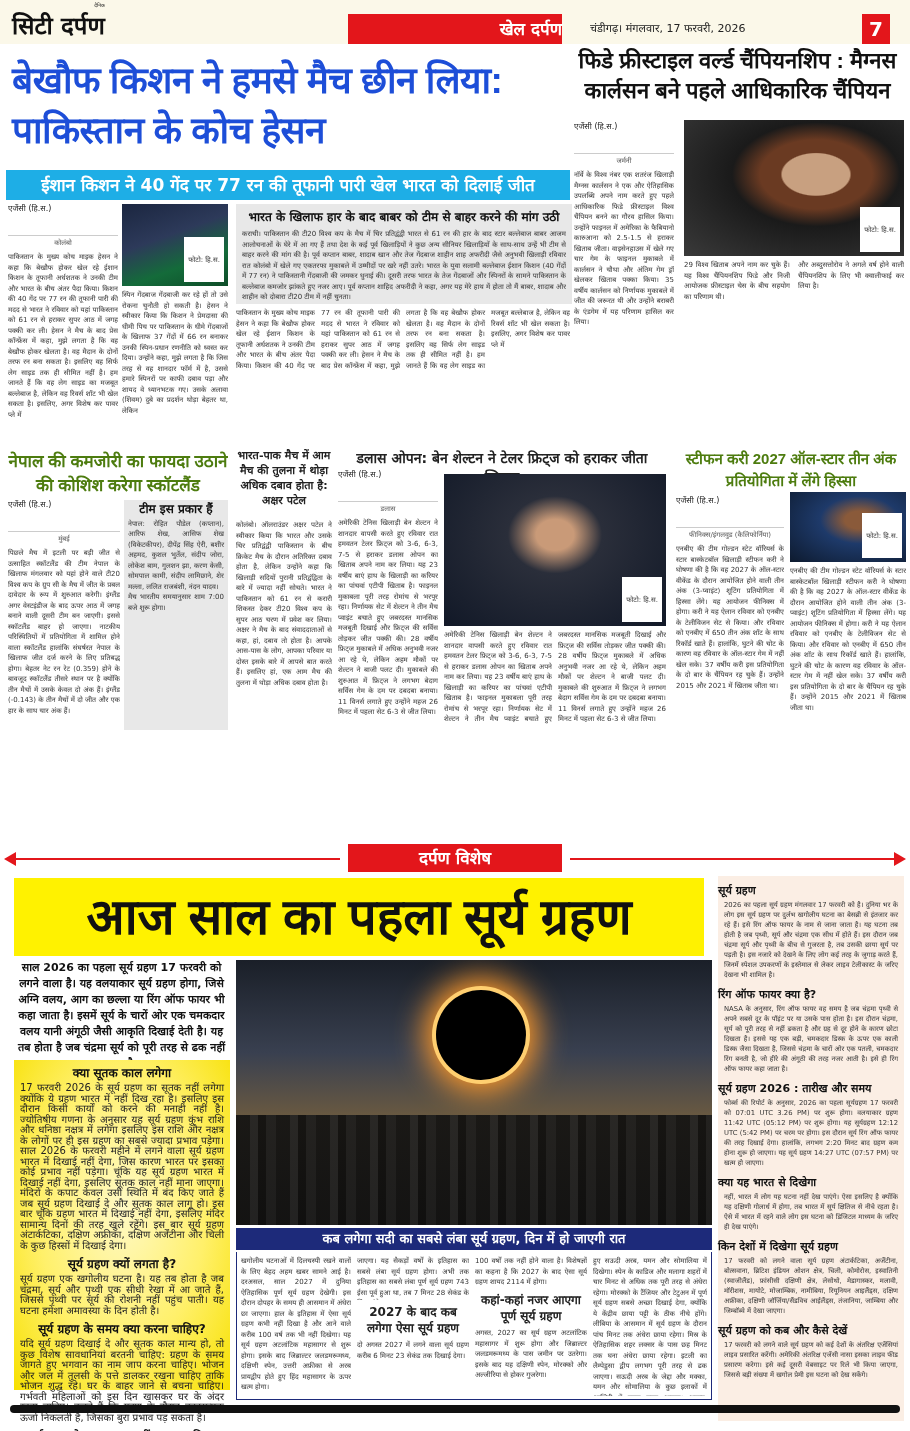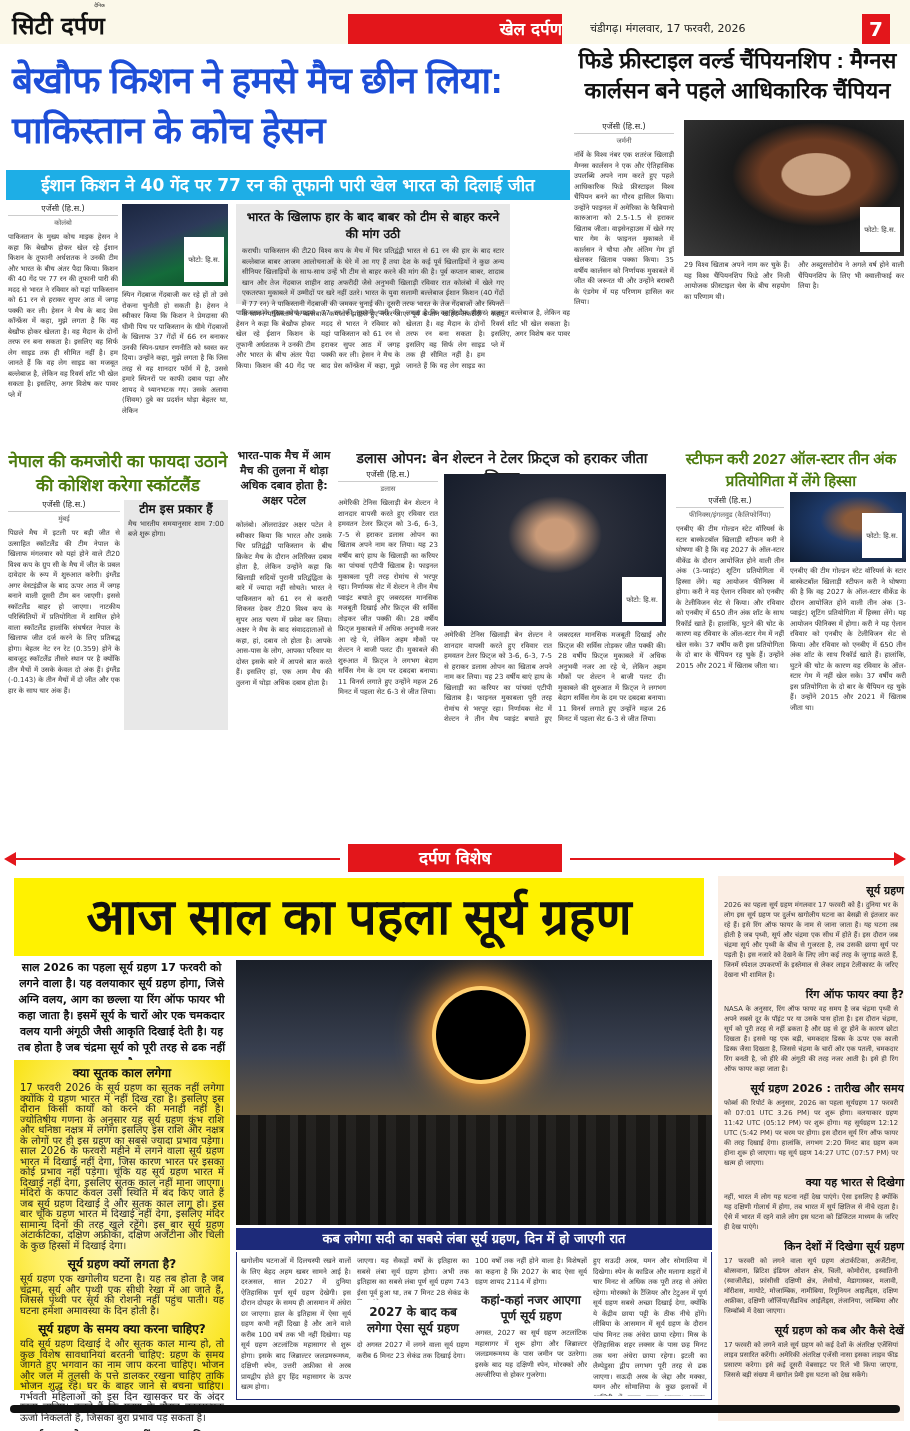--- a/index.html
+++ b/index.html
@@ -8,42 +8,42 @@
 .masthead{left:0;top:0;width:910px;height:44px;background:#fbf8e9}
 .logo{left:12px;top:6px;font-size:24px;font-weight:bold;font-family:"DejaVu Serif",serif;color:#111}
 .logo small{display:block;font-size:5px;font-weight:normal;text-align:right;margin-top:-4px}
 .section-tab{left:348px;top:14px;width:214px;height:30px;background:#e3161b;color:#fff;font-size:17px;font-weight:bold;text-align:right;line-height:30px}
 .dateline{left:590px;top:20px;font-size:11px;color:#222}
 .pageno{left:862px;top:14px;width:28px;height:30px;background:#e3161b;color:#fff;font-size:20px;font-weight:bold;text-align:center;line-height:30px}
 .hl-main{left:12px;top:56px;width:550px;font-size:37px;line-height:50px;font-weight:bold;color:#1d4ed8;letter-spacing:-0.5px;font-family:"Liberation Sans",sans-serif}
 .hl-right{left:570px;top:46px;width:335px;font-size:22px;line-height:30px;font-weight:bold;color:#111;text-align:center;font-family:"Liberation Sans",sans-serif}
 .blue-bar{left:6px;top:170px;width:564px;height:30px;background:#1eaee6;color:#fff;font-size:17px;font-weight:bold;text-align:center;line-height:30px}
 .col{font-size:7px;line-height:10.5px;color:#333;text-align:justify;overflow:hidden}
-.agency{font-size:8px;text-align:center;color:#222;border-bottom:1px solid #ccc;padding-bottom:0;margin-bottom:2px}
+.agency{font-size:8px;text-align:left;color:#222;border-bottom:1px solid #ccc;padding-bottom:20px;margin-bottom:2px}
 .place{font-size:7px;text-align:center;color:#555;margin-bottom:4px}
 .grey-box{background:#e8e8e8}
 .photo{background:linear-gradient(135deg,#2b2f38,#5a6270 60%,#3a3f48);overflow:hidden}
 .photo-credit{position:absolute;right:4px;bottom:4px;background:#fff;color:#333;font-size:7px;padding:18px 4px}
 .subhl{font-size:12px;font-weight:bold;text-align:center;color:#111;margin-bottom:4px}
 .mid-hl{font-size:17px;font-weight:bold;line-height:24px;text-align:center;color:#4d7c0f;font-family:"Liberation Sans",sans-serif}
 .arrow-bar{left:0;top:848px;width:910px;height:22px}
 .arrow-line{position:absolute;top:10px;height:2px;background:#e3161b}
 .darpan-tab{left:348px;top:844px;width:214px;height:28px;background:#e3161b;color:#fff;font-size:17px;font-weight:bold;text-align:center;line-height:28px}
 .yellow-hl{left:14px;top:878px;width:690px;height:78px;background:#fff200;color:#111;font-size:50px;font-weight:bold;text-align:center;line-height:78px;font-family:"Liberation Sans",sans-serif}
 .side-peach{left:718px;top:876px;width:186px;height:545px;background:#fbeee4}
 .intro{left:14px;top:960px;width:215px;font-size:11px;font-weight:bold;line-height:16px;text-align:center;color:#111}
 .yellow-box{left:14px;top:1060px;width:216px;height:330px;background:radial-gradient(ellipse at 50% 45%,#fff9c4 0%,#fff06a 55%,#f7e000 100%)}
 .ybox-h{font-size:12px;font-weight:bold;text-align:center;color:#111;margin:4px 0 2px}
 .ybox-p{font-size:10px;line-height:10.5px;text-align:justify;color:#222;padding:0 6px}
 .eclipse-img{left:236px;top:960px;width:476px;height:265px;background:linear-gradient(180deg,#1a1f28 0%,#394050 35%,#6b5a40 60%,#2a2620 100%);overflow:hidden}
 .sun-ring{position:absolute;left:200px;top:30px;width:90px;height:90px;border-radius:50%;background:#000;box-shadow:0 0 0 4px #ffcf70,0 0 30px 12px #ff9a2a}
 .city{position:absolute;bottom:0;left:0;width:100%;height:110px;background:repeating-linear-gradient(90deg,#111 0 14px,#222 14px 22px,#0d0d0d 22px 30px,#1c1c1c 30px 40px);opacity:.9}
 .blue-band{left:236px;top:1228px;width:476px;height:22px;background:#1d2a7a;color:#fff;font-size:13px;font-weight:bold;text-align:center;line-height:22px}
 .bottom-bar{left:10px;top:1405px;width:890px;height:8px;background:#111;border-radius:4px}
-.peach-h{font-size:11px;font-weight:bold;text-align:right;color:#111;margin:6px 0 3px}
+.peach-h{font-size:11px;font-weight:bold;text-align:left;color:#111;margin:6px 0 3px}
 .peach-p{font-size:6.8px;line-height:10px;text-align:justify;color:#333;padding:0 6px}
 </style>
 </head>
 <body>
 
 <div class="abs masthead"></div>
 <div class="abs logo">
   <small>दैनिक</small>
   <span>सिटी दर्पण</span>
 </div>
@@ -58,21 +58,21 @@
   <div class="agency">एजेंसी (हि.स.)</div>
   <div class="place">कोलंबो</div>
   <div>पाकिस्तान के मुख्य कोच माइक हेसन ने कहा कि बेखौफ होकर खेल रहे ईशान किशन के तूफानी अर्धशतक ने उनकी टीम और भारत के बीच अंतर पैदा किया। किशन की 40 गेंद पर 77 रन की तूफानी पारी की मदद से भारत ने रविवार को यहां पाकिस्तान को 61 रन से हराकर सुपर आठ में जगह पक्की कर ली। हेसन ने मैच के बाद प्रेस कॉन्फ्रेंस में कहा, मुझे लगता है कि वह बेखौफ होकर खेलता है। वह मैदान के दोनों तरफ रन बना सकता है। इसलिए वह सिर्फ लेग साइड तक ही सीमित नहीं है। हम जानते हैं कि वह लेग साइड का मजबूत बल्लेबाज है, लेकिन वह रिवर्स शॉट भी खेल सकता है। इसलिए, अगर विशेष कर पावर प्ले में</div>
 </div>
 
 <div class="abs photo" style="left:122px;top:204px;width:106px;height:82px;background:linear-gradient(160deg,#1b2640,#2d3a5a 40%,#146b3a 70%,#0e4d28)">
   <span class="photo-credit">फोटो: हि.स.</span>
 </div>
 <div class="abs col" style="left:122px;top:290px;width:106px;height:154px">स्पिन गेंदबाज गेंदबाजी कर रहे हों तो उसे रोकना चुनौती हो सकती है। हेसन ने स्वीकार किया कि किशन ने प्रेमदासा की धीमी पिच पर पाकिस्तान के धीमे गेंदबाजों के खिलाफ 37 गेंदों में 66 रन बनाकर उनकी स्पिन-प्रधान रणनीति को ध्वस्त कर दिया। उन्होंने कहा, मुझे लगता है कि जिस तरह से वह शानदार फॉर्म में है, उससे हमारे स्पिनरों पर काफी दबाव पड़ा और शायद वे ध्यानभटक गए। उसके अलावा (शिवम) दुबे का प्रदर्शन थोड़ा बेहतर था, लेकिन</div>
 
-<div class="abs grey-box" style="left:236px;top:204px;width:274px;height:100px;padding:4px 6px">
+<div class="abs grey-box" style="left:236px;top:204px;width:336px;height:100px;padding:4px 6px">
   <div class="subhl">भारत के खिलाफ हार के बाद बाबर को टीम से बाहर करने की मांग उठी</div>
   <div class="col" style="height:74px">कराची। पाकिस्तान की टी20 विश्व कप के मैच में चिर प्रतिद्वंद्वी भारत से 61 रन की हार के बाद स्टार बल्लेबाज बाबर आजम आलोचनाओं के घेरे में आ गए हैं तथा देश के कई पूर्व खिलाड़ियों ने कुछ अन्य सीनियर खिलाड़ियों के साथ-साथ उन्हें भी टीम से बाहर करने की मांग की है। पूर्व कप्तान बाबर, शादाब खान और तेज गेंदबाज शाहीन शाह अफरीदी जैसे अनुभवी खिलाड़ी रविवार रात कोलंबो में खेले गए एकतरफा मुकाबले में उम्मीदों पर खरे नहीं उतरे। भारत के युवा सलामी बल्लेबाज ईशान किशन (40 गेंदों में 77 रन) ने पाकिस्तानी गेंदबाजी की जमकर धुनाई की। दूसरी तरफ भारत के तेज गेंदबाजों और स्पिनरों के सामने पाकिस्तान के बल्लेबाज कमजोर झांकते हुए नजर आए। पूर्व कप्तान शाहिद अफरीदी ने कहा, अगर यह मेरे हाथ में होता तो मैं बाबर, शादाब और शाहीन को दोबारा टी20 टीम में नहीं चुनता।</div>
 </div>
 <div class="abs col" style="left:236px;top:308px;width:334px;height:136px;column-count:4;column-gap:6px">पाकिस्तान के मुख्य कोच माइक हेसन ने कहा कि बेखौफ होकर खेल रहे ईशान किशन के तूफानी अर्धशतक ने उनकी टीम और भारत के बीच अंतर पैदा किया। किशन की 40 गेंद पर 77 रन की तूफानी पारी की मदद से भारत ने रविवार को यहां पाकिस्तान को 61 रन से हराकर सुपर आठ में जगह पक्की कर ली। हेसन ने मैच के बाद प्रेस कॉन्फ्रेंस में कहा, मुझे लगता है कि वह बेखौफ होकर खेलता है। वह मैदान के दोनों तरफ रन बना सकता है। इसलिए वह सिर्फ लेग साइड तक ही सीमित नहीं है। हम जानते हैं कि वह लेग साइड का मजबूत बल्लेबाज है, लेकिन वह रिवर्स शॉट भी खेल सकता है। इसलिए, अगर विशेष कर पावर प्ले में</div>
 
 <div class="abs hl-right">फिडे फ्रीस्टाइल वर्ल्ड चैंपियनशिप : मैग्नस कार्लसन बने पहले आधिकारिक चैंपियन</div>
 <div class="abs col" style="left:574px;top:122px;width:100px;height:320px">
   <div class="agency">एजेंसी (हि.स.)</div>
   <div class="place">जर्मनी</div>
   <div>नॉर्वे के विश्व नंबर एक शतरंज खिलाड़ी मैग्नस कार्लसन ने एक और ऐतिहासिक उपलब्धि अपने नाम करते हुए पहले आधिकारिक फिडे फ्रीस्टाइल विश्व चैंपियन बनने का गौरव हासिल किया। उन्होंने फाइनल में अमेरिका के फैबियानो कारुआना को 2.5-1.5 से हराकर खिताब जीता। वाइसेनहाउस में खेले गए चार गेम के फाइनल मुकाबले में कार्लसन ने चौथा और अंतिम गेम ड्रॉ खेलकर खिताब पक्का किया। 35 वर्षीय कार्लसन को निर्णायक मुकाबले में जीत की जरूरत थी और उन्होंने बराबरी के एंडगेम में यह परिणाम हासिल कर लिया।</div>
@@ -84,20 +84,21 @@
 <div class="abs col" style="left:798px;top:260px;width:106px;height:182px">और अब्दुसत्तोरोव ने अगले वर्ष होने वाली चैंपियनशिप के लिए भी क्वालीफाई कर लिया है।</div>
 
 <div class="abs mid-hl" style="left:8px;top:450px;width:220px">नेपाल की कमजोरी का फायदा उठाने की कोशिश करेगा स्कॉटलैंड</div>
 <div class="abs col" style="left:8px;top:500px;width:112px;height:338px">
   <div class="agency">एजेंसी (हि.स.)</div>
   <div class="place">मुंबई</div>
   <div>पिछले मैच में इटली पर बड़ी जीत से उत्साहित स्कॉटलैंड की टीम नेपाल के खिलाफ मंगलवार को यहां होने वाले टी20 विश्व कप के ग्रुप सी के मैच में जीत के प्रबल दावेदार के रूप में शुरुआत करेगी। इंग्लैंड अगर वेस्टइंडीज के बाद ऊपर आठ में जगह बनाने वाली दूसरी टीम बन जाएगी। इससे स्कॉटलैंड बाहर हो जाएगा। नाटकीय परिस्थितियों में प्रतियोगिता में शामिल होने वाला स्कॉटलैंड हालांकि संघर्षरत नेपाल के खिलाफ जीत दर्ज करने के लिए प्रतिबद्ध होगा। बेहतर नेट रन रेट (0.359) होने के बावजूद स्कॉटलैंड तीसरे स्थान पर है क्योंकि तीन मैचों में उसके केवल दो अंक हैं। इंग्लैंड (-0.143) के तीन मैचों में दो जीत और एक हार के साथ चार अंक हैं।</div>
 </div>
 <div class="abs grey-box col" style="left:124px;top:500px;width:104px;height:230px;padding:4px">
   <div class="subhl">टीम इस प्रकार हैं</div>
+  <div>नेपाल: रोहित पौडेल (कप्तान), आरिफ शेख, आसिफ शेख (विकेटकीपर), दीपेंद्र सिंह ऐरी, बशीर अहमद, कुशल भुर्तेल, संदीप जोरा, लोकेश बाम, गुलशन झा, करण केसी, सोमपाल कामी, संदीप लामिछाने, शेर मल्ला, ललित राजबंशी, नंदन यादव।</div>
   <div>मैच भारतीय समयानुसार शाम 7:00 बजे शुरू होगा।</div>
 </div>
 
 <div class="abs" style="left:236px;top:448px;width:96px;font-size:11px;font-weight:bold;line-height:15px;text-align:center">भारत-पाक मैच में आम मैच की तुलना में थोड़ा अधिक दबाव होता है: अक्षर पटेल</div>
 <div class="abs col" style="left:236px;top:520px;width:96px;height:318px">कोलंबो। ऑलराउंडर अक्षर पटेल ने स्वीकार किया कि भारत और उसके चिर प्रतिद्वंद्वी पाकिस्तान के बीच क्रिकेट मैच के दौरान अतिरिक्त दबाव होता है, लेकिन उन्होंने कहा कि खिलाड़ी सदियों पुरानी प्रतिद्वंद्विता के बारे में ज्यादा नहीं सोचते। भारत ने पाकिस्तान को 61 रन से करारी शिकस्त देकर टी20 विश्व कप के सुपर आठ चरण में प्रवेश कर लिया। अक्षर ने मैच के बाद संवाददाताओं से कहा, हां, दबाव तो होता है। आपके आस-पास के लोग, आपका परिवार या दोस्त इसके बारे में आपसे बात करते हैं। इसलिए हां, एक आम मैच की तुलना में थोड़ा अधिक दबाव होता है।</div>
 
 <div class="abs" style="left:338px;top:448px;width:328px;font-size:14px;font-weight:bold;text-align:center">डलास ओपन: बेन शेल्टन ने टेलर फ्रिट्ज को हराकर जीता खिताब</div>
 <div class="abs col" style="left:338px;top:470px;width:100px;height:368px">
   <div class="agency">एजेंसी (हि.स.)</div>
   <div class="place">डलास</div>

